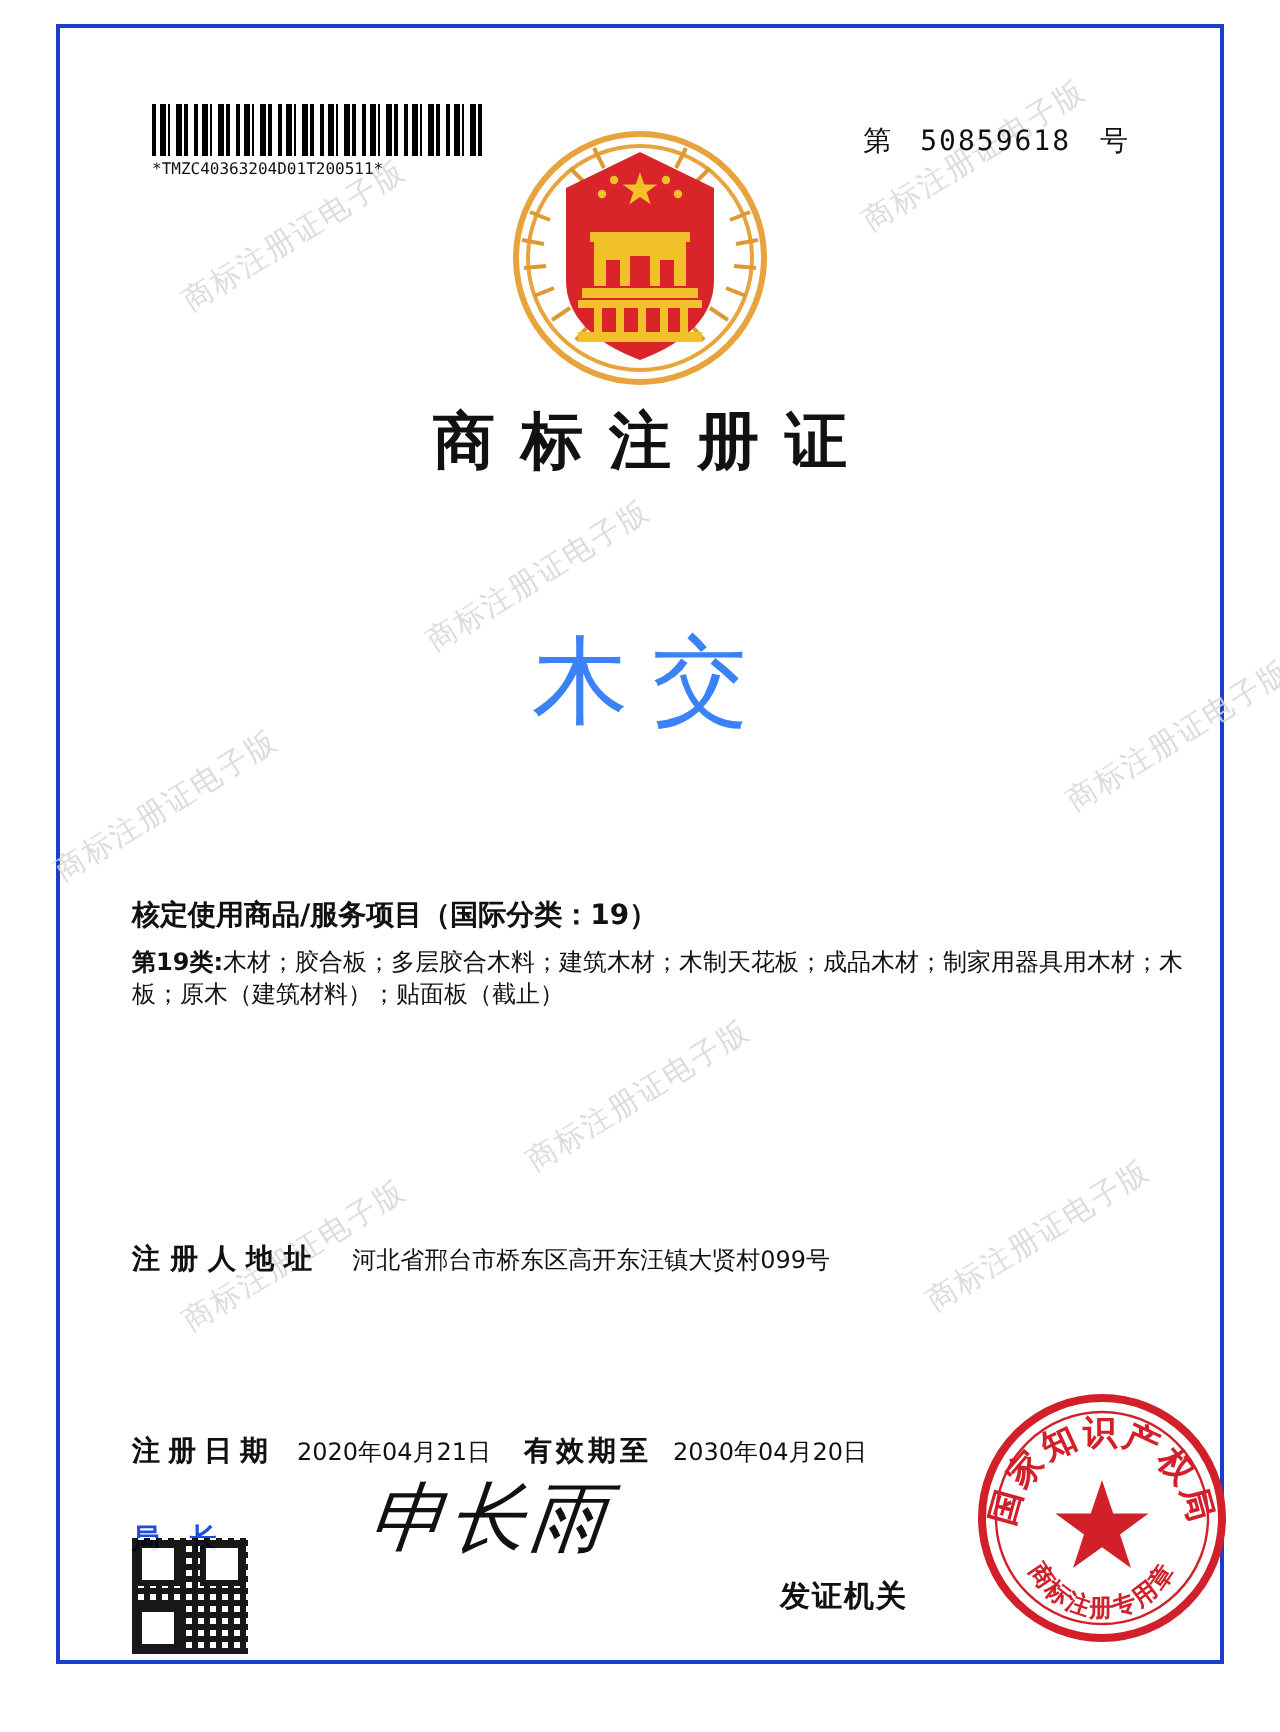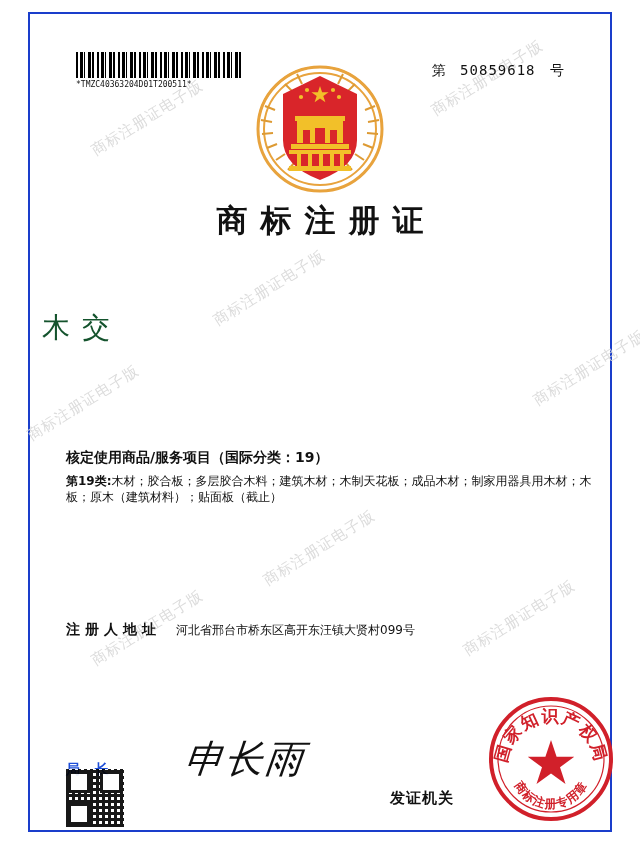--- a/index.html
+++ b/index.html
@@ -105,24 +105,24 @@
     font-size: 31px;
     font-weight: bold;
     color: #111;
     letter-spacing: 13px;
     text-indent: 13px;
   }
   .mark-name {
     position: absolute;
     left: 0; right: 0;
     top: 295px;
-    text-align: left;
+    text-align: center;
     font-family: "DejaVu Serif", serif;
-    font-size: 28px;
-    color: #14532d;
+    font-size: 48px;
+    color: #3b82f6;
     letter-spacing: 12px;
     text-indent: 12px;
   }
 
   
   .goods-head {
     position: absolute;
     left: 36px;
     top: 435px;
     font-family: "DejaVu Sans", sans-serif;
@@ -339,20 +339,26 @@
     <div class="goods-body">
       <b>第19类:</b><span>木材；胶合板；多层胶合木料；建筑木材；木制天花板；成品木材；制家用器具用木材；木板；原木（建筑材料）；贴面板（截止）</span>
     </div>
 
 
     <div class="row row-address">
       <span class="k">注册人地址</span>
       <span class="v">河北省邢台市桥东区高开东汪镇大贤村099号</span>
     </div>
 
+    <div class="row-dates">
+      <span class="k">注册日期</span>
+      <span class="v">2020年04月21日</span>
+      <span class="k2">有效期至</span>
+      <span class="v">2030年04月20日</span>
+    </div>
 
     <div class="row-director">局 长</div>
     <div class="signature">申长雨</div>
     <div class="issuer">发证机关</div>
 
     <div class="seal">
       <svg viewBox="0 0 126 126" width="126" height="126" aria-hidden="true">
         <circle cx="63" cy="63" r="60" fill="none" stroke="#d1202a" stroke-width="4"></circle>
         <circle cx="63" cy="63" r="53" fill="none" stroke="#d1202a" stroke-width="1.2"></circle>
 

